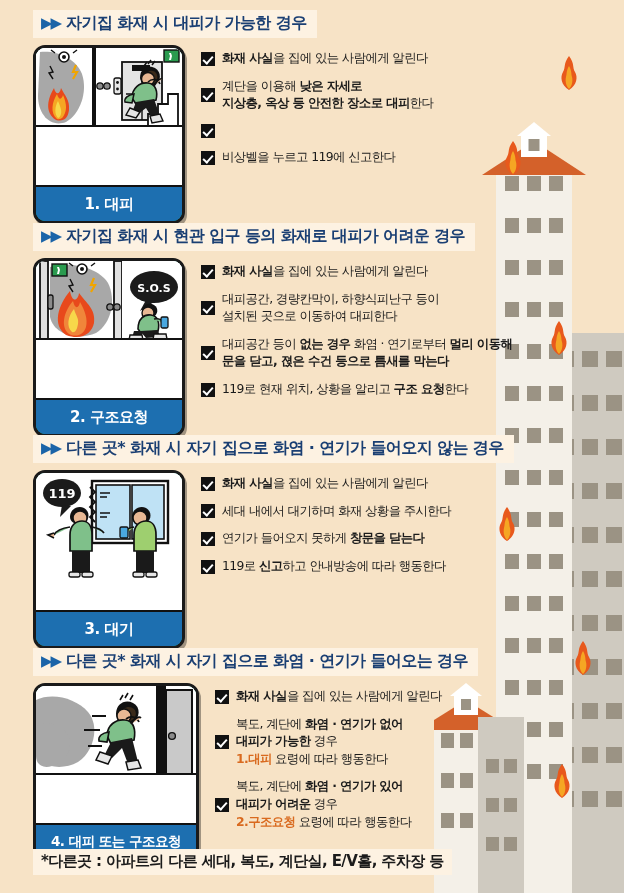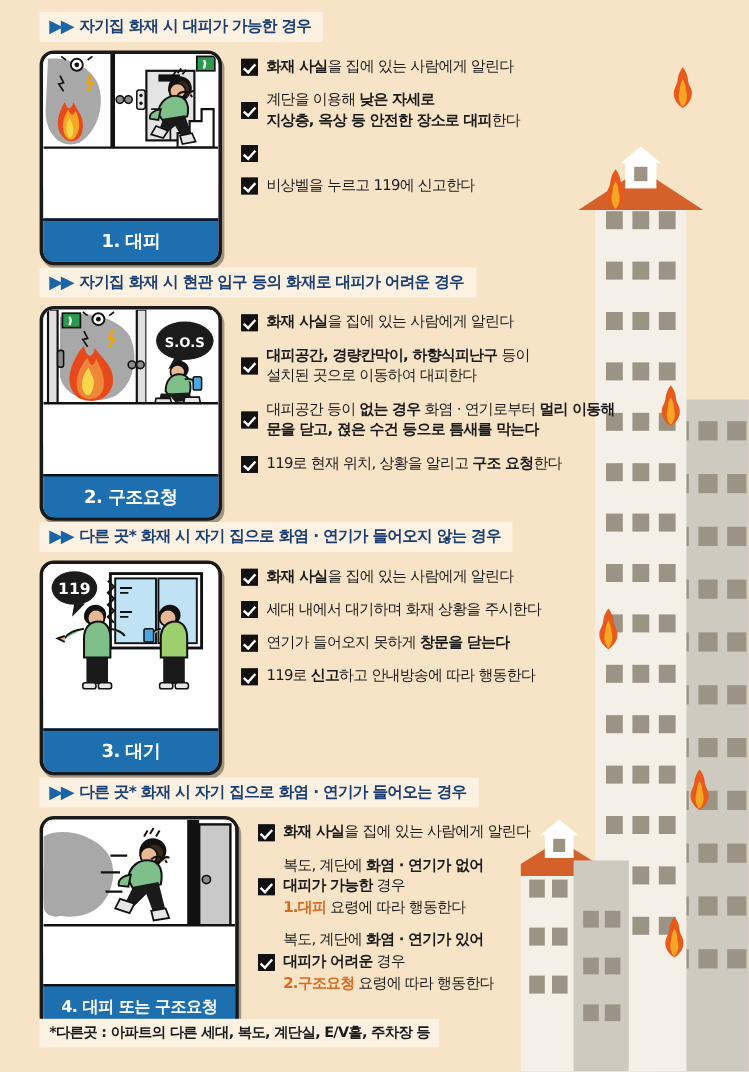--- a/index.html
+++ b/index.html
@@ -57,34 +57,34 @@
     white-space: nowrap;
   }
   .sec-head .arrows {
     display: inline-block;
     color: #1b64a8;
     font-size: 15px; line-height: 1;
     letter-spacing: -2px;
     font-weight: bold;
   }
   .sec-head .htext {
-    font-size: 13px;
+    font-size: 16px;
     font-weight: bold;
     color: #1a3f73;
     letter-spacing: -0.6px;
   }
 
   .sec-body { display: flex; gap: 16px; margin-top: 7px; }
 
   
   .card {
     width: 152px; height: 179px;
     border: 3px solid #1a1a1a;
     border-radius: 12px;
-    background: #c4b5fd;
+    background: #14b8a6;
     overflow: hidden;
     position: relative;
     flex: 0 0 auto;
     box-shadow: 2px 3px 0 rgba(0,0,0,0.35);
   }
   .card .scene { position: absolute; inset: 0 0 36px 0; overflow: hidden; background: #fff; }
   .card .cap {
     position: absolute; left: 0; right: 0; bottom: 0; height: 36px;
     background: #1d6fb0;
     color: #fff;
@@ -116,21 +116,21 @@
     font-size: 12.4px; line-height: 1.42;
     color: #1b1b1b; letter-spacing: -0.6px;
   }
   .ck-text .hl { color: #d96a1f; font-weight: bold; }
 
   
   .footnote {
     position: absolute; left: 33px;
     background: #fdf2e2;
     padding: 3px 8px 4px 8px;
-    font-size: 12px; font-weight: bold; color: #1b1b1b;
+    font-size: 15px; font-weight: bold; color: #1b1b1b;
     letter-spacing: -0.6px;
     white-space: nowrap;
     z-index: 3;
   }
 </style>
 </head>
 <body>
 
 <div id="page">
 
@@ -433,21 +433,21 @@
         </div>
         <div class="cap">2. 구조요청</div>
       </div>
       <div class="checklist">
         <div class="ck-item">
           <span class="ck-box"></span>
           <span class="ck-text"><span style="font-weight: bold;">화재 사실</span><span>을 집에 있는 사람에게 알린다</span></span>
         </div>
         <div class="ck-item">
           <span class="ck-box"></span>
-          <span class="ck-text"><span style="font-weight: bold;">대피공간, 경량칸막이, 하향식피난구</span><span> 등이</span><br><span>설치된 곳으로 이동하여 대피한다</span></span>
+          <span class="ck-text"><span style="font-weight: normal;">대피공간, 경량칸막이, 하향식피난구</span><span> 등이</span><br><span>설치된 곳으로 이동하여 대피한다</span></span>
         </div>
         <div class="ck-item">
           <span class="ck-box"></span>
           <span class="ck-text"><span>대피공간 등이 </span><span style="font-weight: bold;">없는 경우</span><span> 화염 · 연기로부터 </span><span style="font-weight: bold;">멀리 이동해</span><br><span style="font-weight: bold;">문을 닫고, 젽은 수건 등으로 틈새를 막는다</span></span>
         </div>
         <div class="ck-item">
           <span class="ck-box"></span>
           <span class="ck-text"><span>119로 현재 위치, 상황을 알리고 </span><span style="font-weight: bold;">구조 요청</span><span>한다</span></span>
         </div>
       </div>

